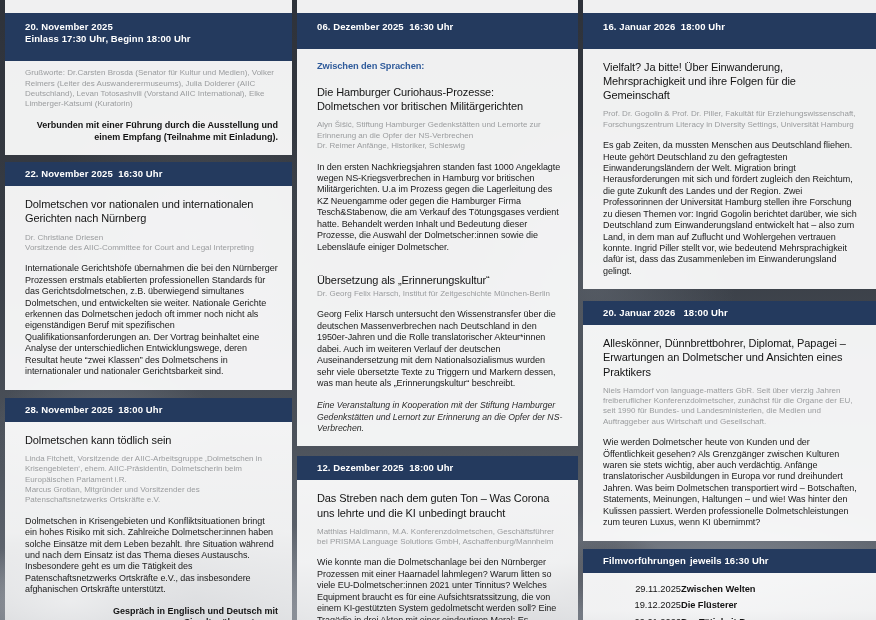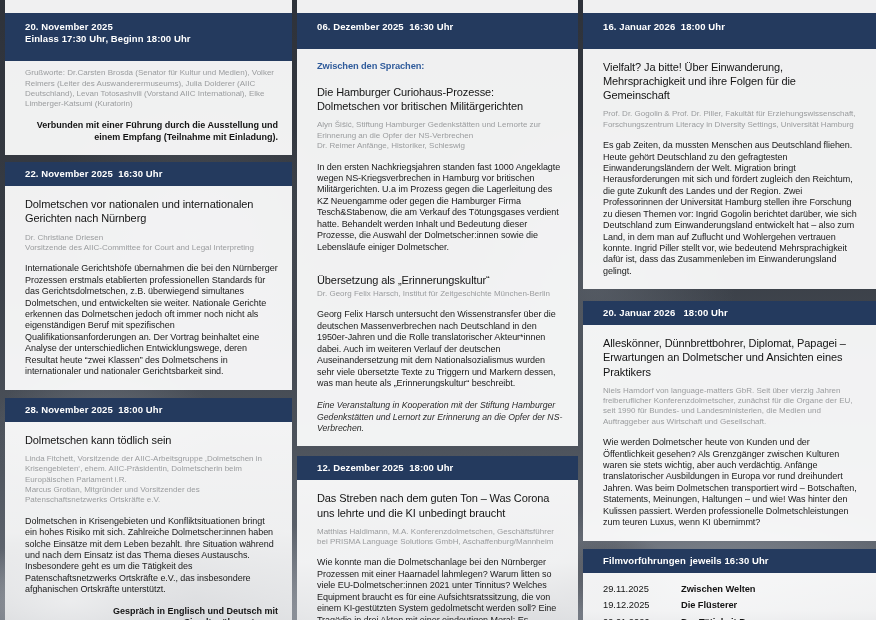--- a/index.html
+++ b/index.html
@@ -49,21 +49,21 @@
   }
   .body{
     font-size:9px;color:#202020;line-height:1.27;margin:10px 0 0 0;letter-spacing:-.05px;
   }
   .note-bold{font-size:9px;font-weight:bold;color:#141414;line-height:1.3;margin:10px 0 0 0;text-align:right;}
   .coop-note{font-size:8.7px;font-style:italic;color:#2c2c2c;line-height:1.3;margin:11px 0 0 0;}
   .subsection{margin-top:20px;}
   .film-bar .jeweils{font-weight:bold;margin-left:4px;}
   .film-table{margin:8px 0 0 0;}
   .film-row{display:flex;font-size:9.3px;line-height:1.8;color:#141414;}
-  .film-date{width:78px;font-weight:normal;}
+  .film-date{width:78px;font-weight:normal;text-align:right;}
   .film-title{font-weight:bold;letter-spacing:-.05px;}
   .film-note{font-size:8.3px;color:#202020;margin:7px 0 0 0;}
 </style>
 </head>
 <body>
 
 <div class="page">
 
   <div class="col col1">
 

